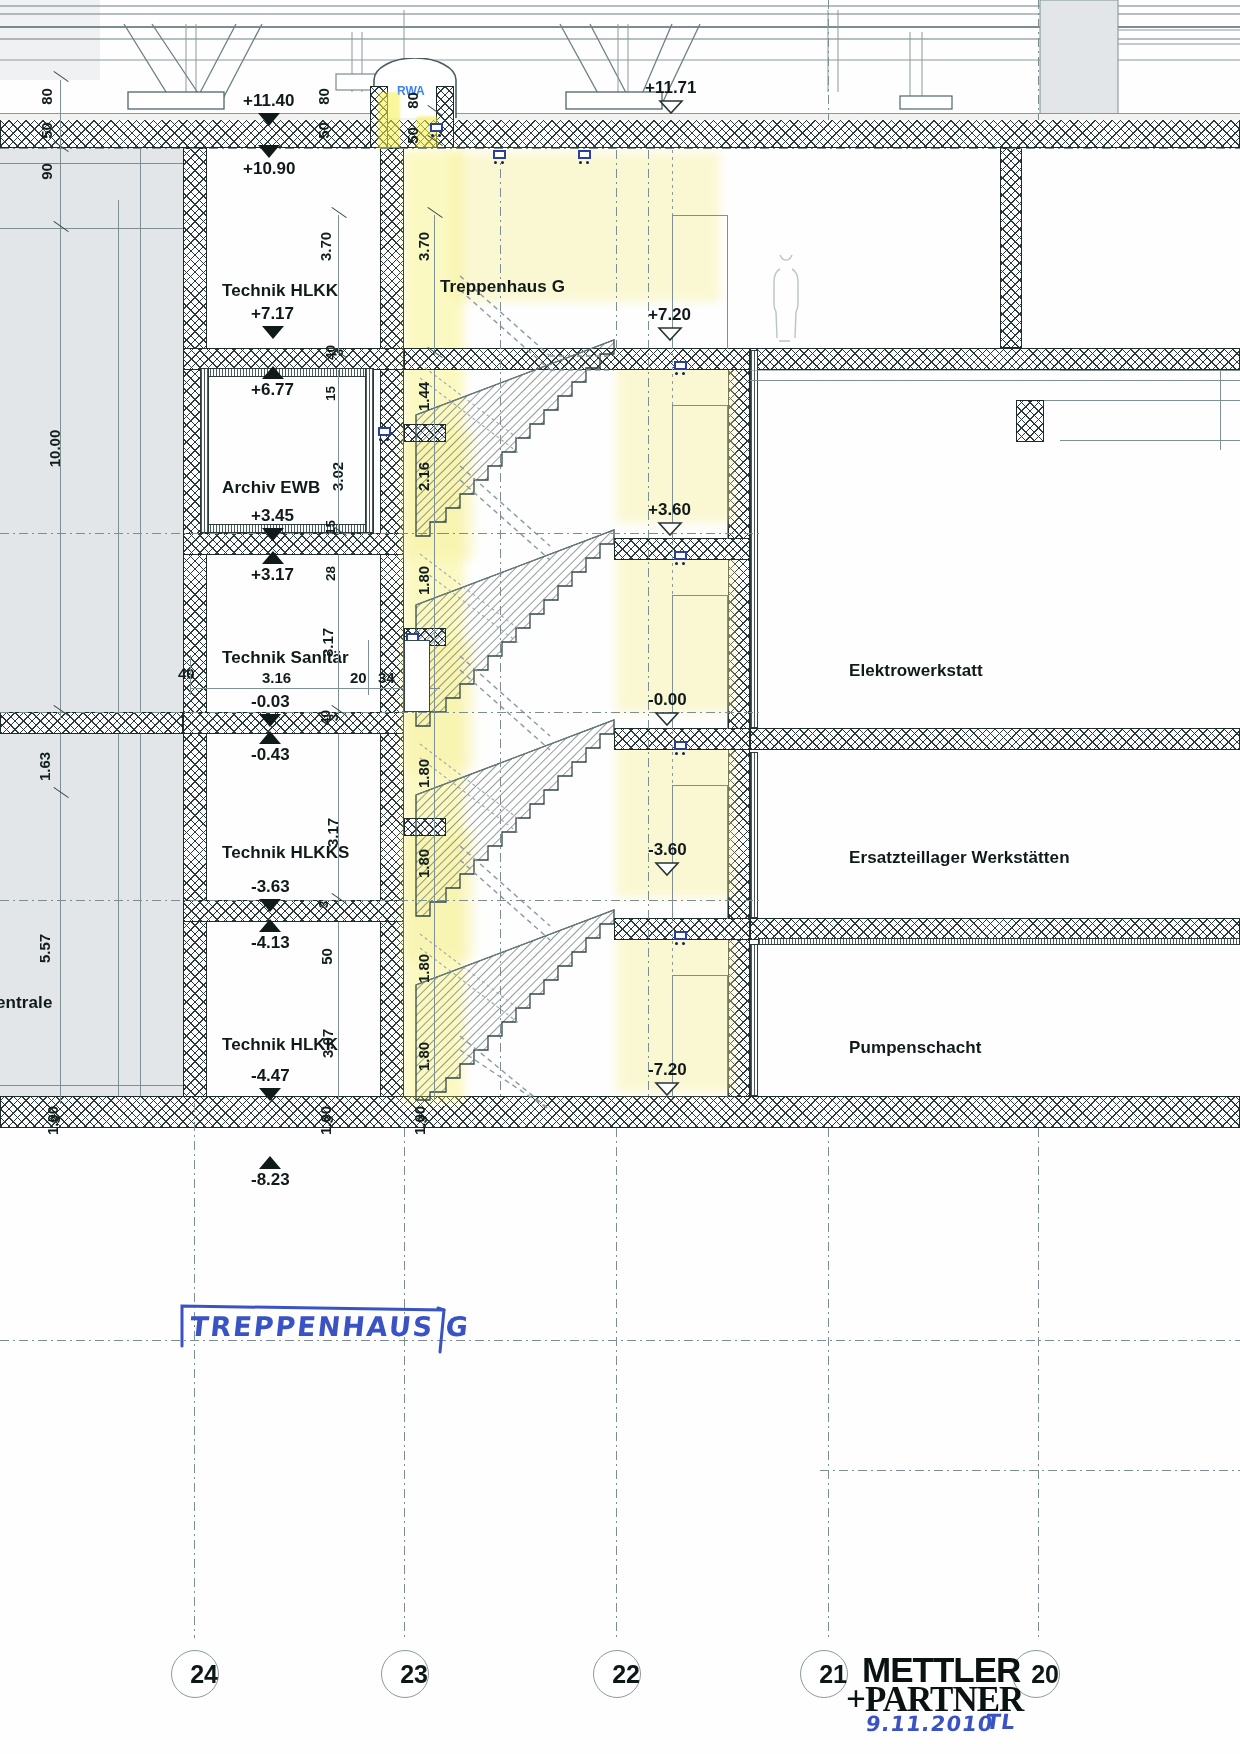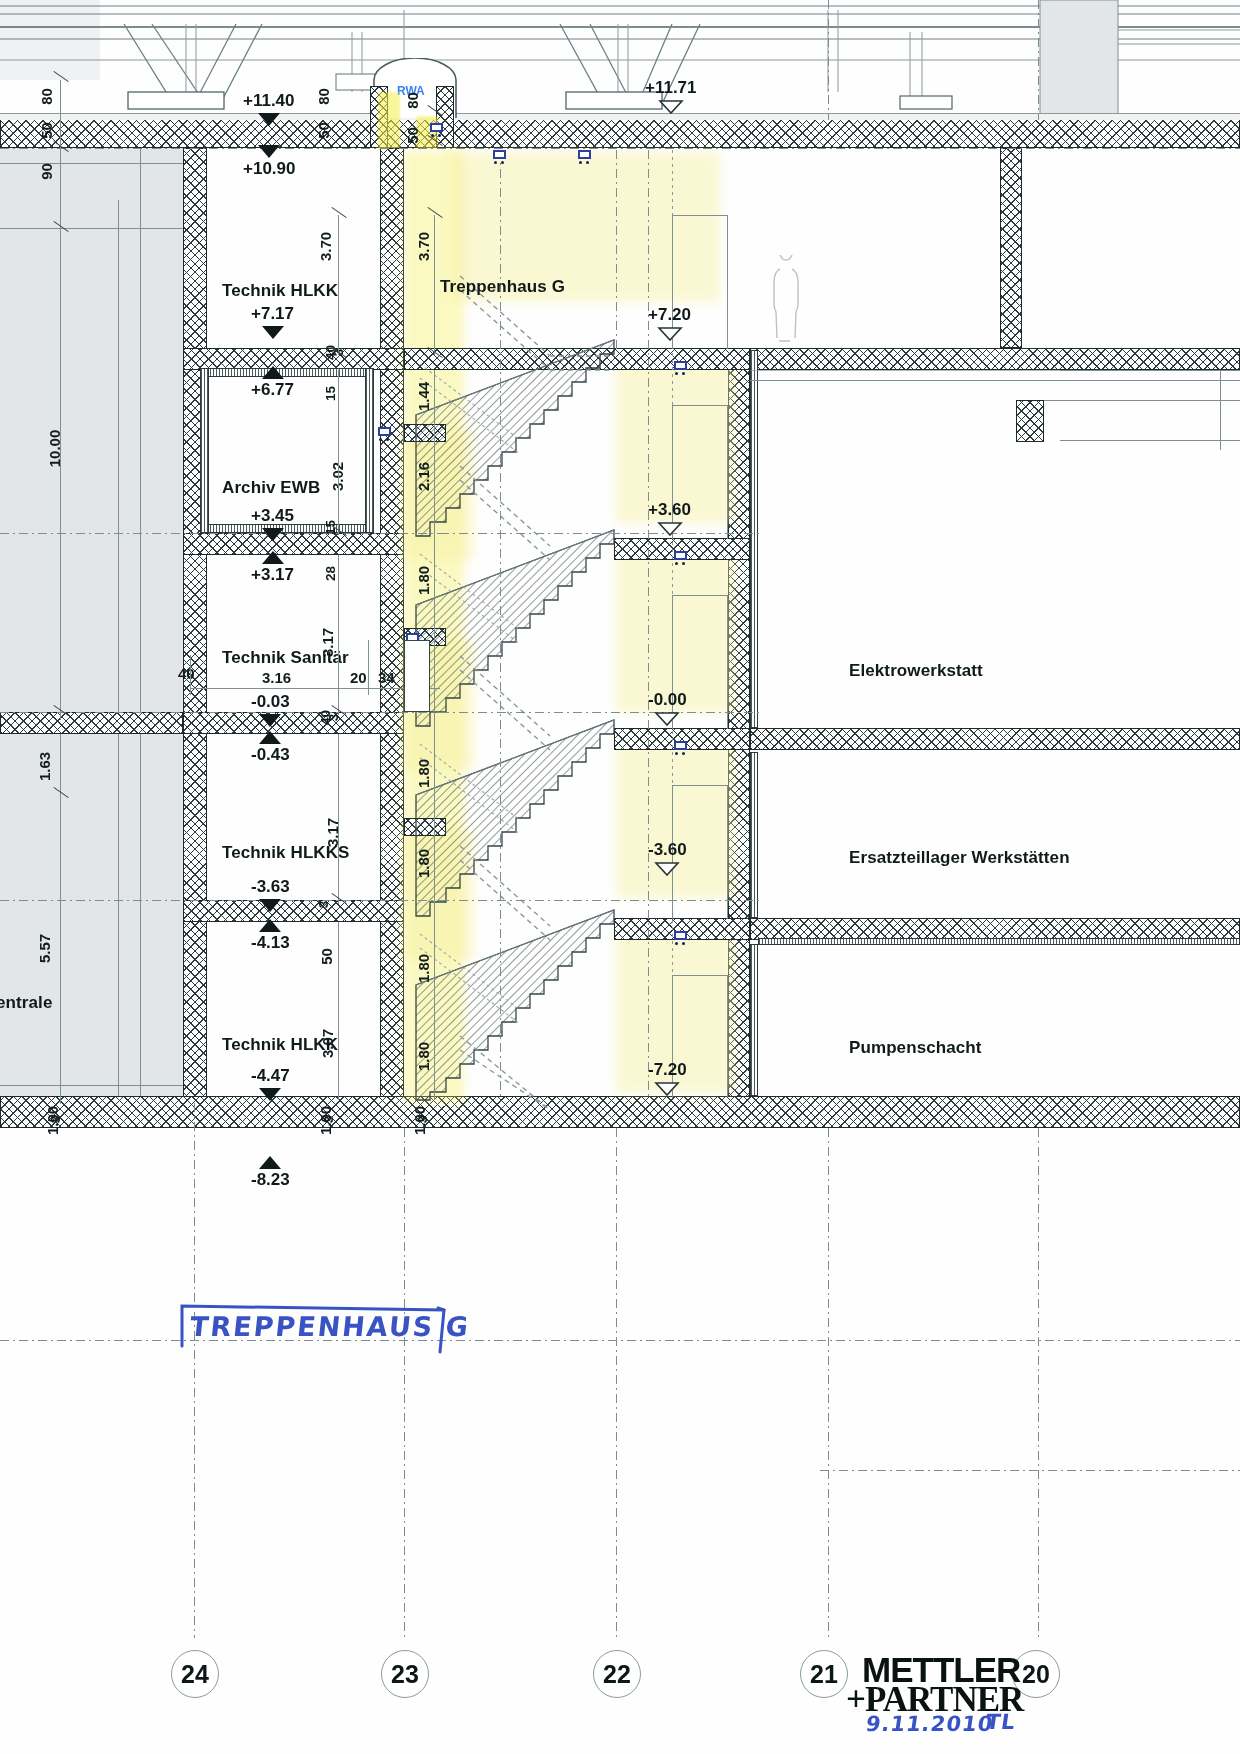--- a/index.html
+++ b/index.html
@@ -65,21 +65,21 @@
     border-top:13px solid #101a1a;
   }
   .tri-up{
     width:0;height:0;border-left:11px solid transparent;border-right:11px solid transparent;
     border-bottom:13px solid #101a1a;
   }
 
   
   .bubble{
     width:46px;height:46px;border-radius:50%;border:1.6px solid #8b9ba0;background:#fff;
-    display:flex;align-items:center;justify-content:center;
+    display:flex;align-items:center;justify-content:flex-end;
     font-size:25px;font-weight:bold;color:#0d1717;
   }
 
   
   .bluesym{position:absolute;}
   .bluesym .bx{width:13px;height:9px;border:2.4px solid #2b3f9e;background:#ffffff;box-sizing:border-box;}
   .bluesym .dots{display:flex;gap:4px;margin-top:1.5px;margin-left:1px;}
   .bluesym .dots i{width:3px;height:3px;border-radius:50%;background:#17204a;display:block;}
 
   

